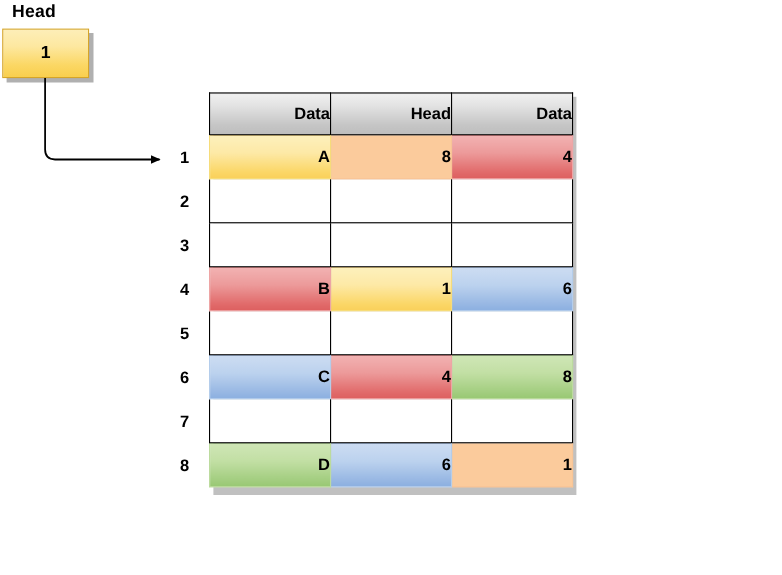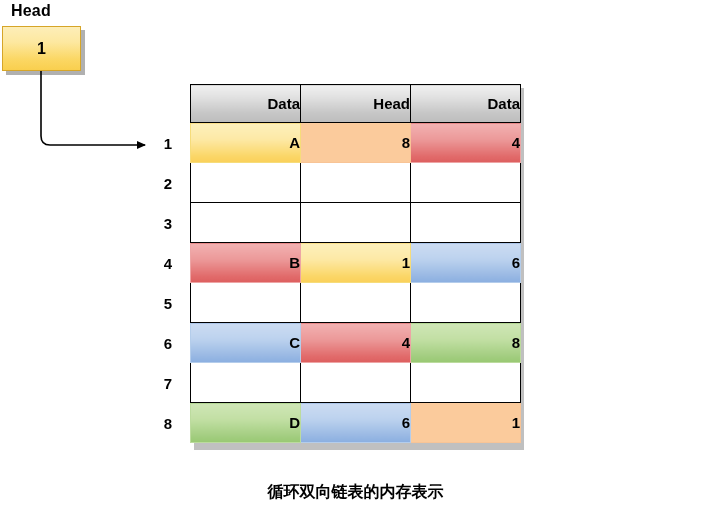--- a/index.html
+++ b/index.html
@@ -243,15 +243,14 @@
           <td class="empty"></td>
         </tr>
         <tr>
           <td class="c-green">D</td>
           <td class="c-blue">6</td>
           <td class="c-orange">1</td>
         </tr>
       </tbody>
   </table>
 
-  <div class="caption">循环双向链表的内存表示</div>
 
 </div>
 
 </body></html>

